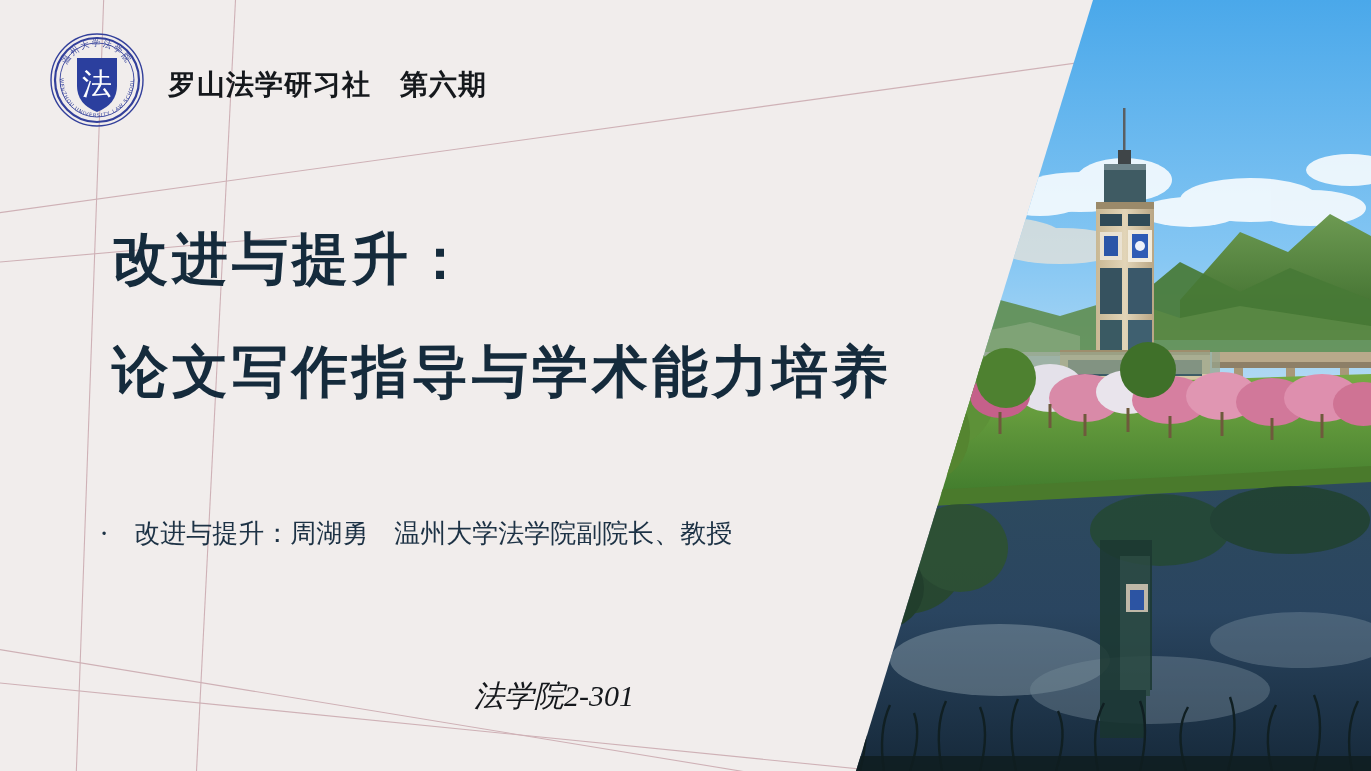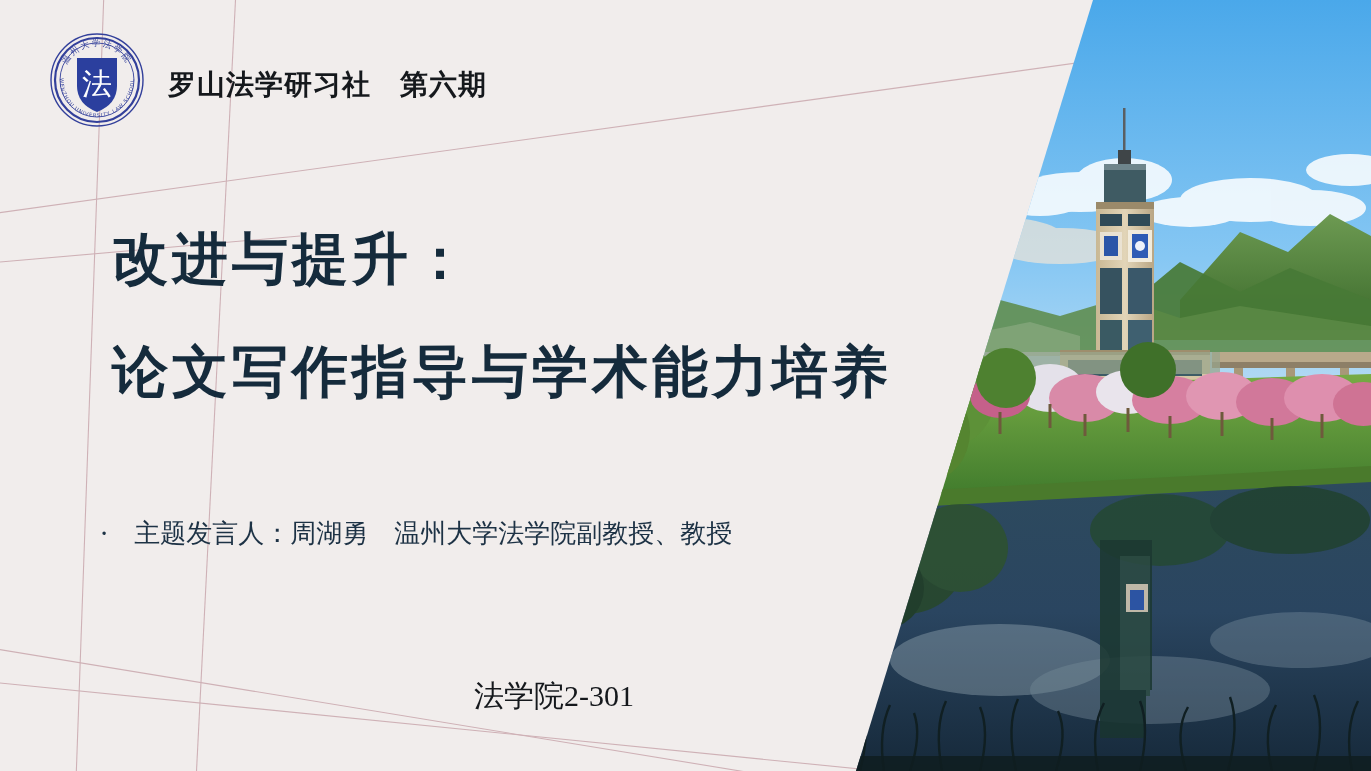--- a/index.html
+++ b/index.html
@@ -61,21 +61,21 @@
   .person-row{display:block;white-space:pre;}
 
   
   #footer{
     position:absolute;left:0;top:676px;width:860px;height:44px;
     color:#15181c;
     font-family:"Liberation Serif",serif;
     font-size:30px;
   }
   #footer-time{position:absolute;left:152px;top:0;white-space:pre;}
-  #footer-room{position:absolute;left:474px;top:0;white-space:pre;}
+  #footer-room{position:absolute;left:474px;top:0;white-space:pre;font-style:italic;}
 </style>
 </head>
 <body>
 
 <div id="slide">
 
   <svg class="bg-lines" viewBox="0 0 1371 771" preserveAspectRatio="none">
     <g stroke="#c9a7ad" stroke-width="1.1" fill="none" opacity="0.85">
       <line x1="-10" y1="214" x2="1371" y2="22"></line>
       <line x1="0" y1="262" x2="300" y2="236"></line>
@@ -289,21 +289,21 @@
   </div>
 
   <div id="header-title">罗山法学研习社　第六期</div>
 
   <div id="title-block">
     <span class="title-line">改进与提升：</span>
     <span class="title-line">论文写作指导与学术能力培养</span>
   </div>
 
   <div id="people">
-    <span class="person-row">·　主题发言人：周湖勇　温州大学法学院副教授、教授</span>
+    <span class="person-row">·　改进与提升：周湖勇　温州大学法学院副院长、教授</span>
     
     
   </div>
 
   <div id="footer">
     <span id="footer-room">法学院2-301</span>
   </div>
 
 </div>
 

